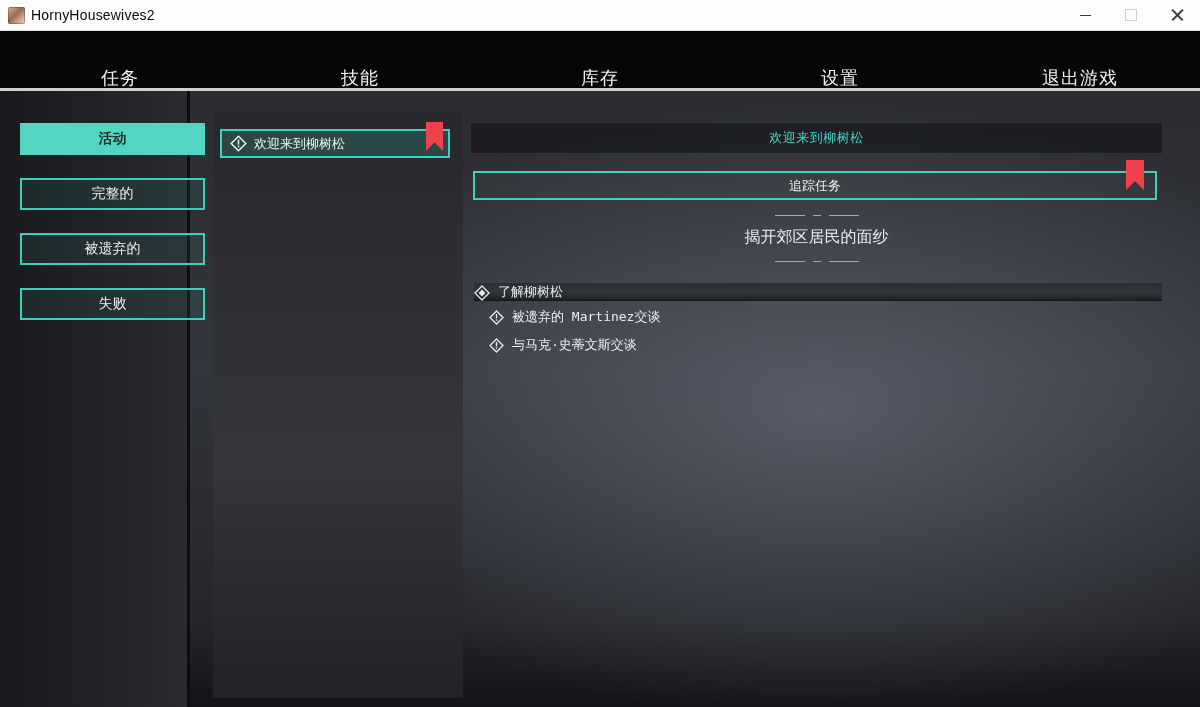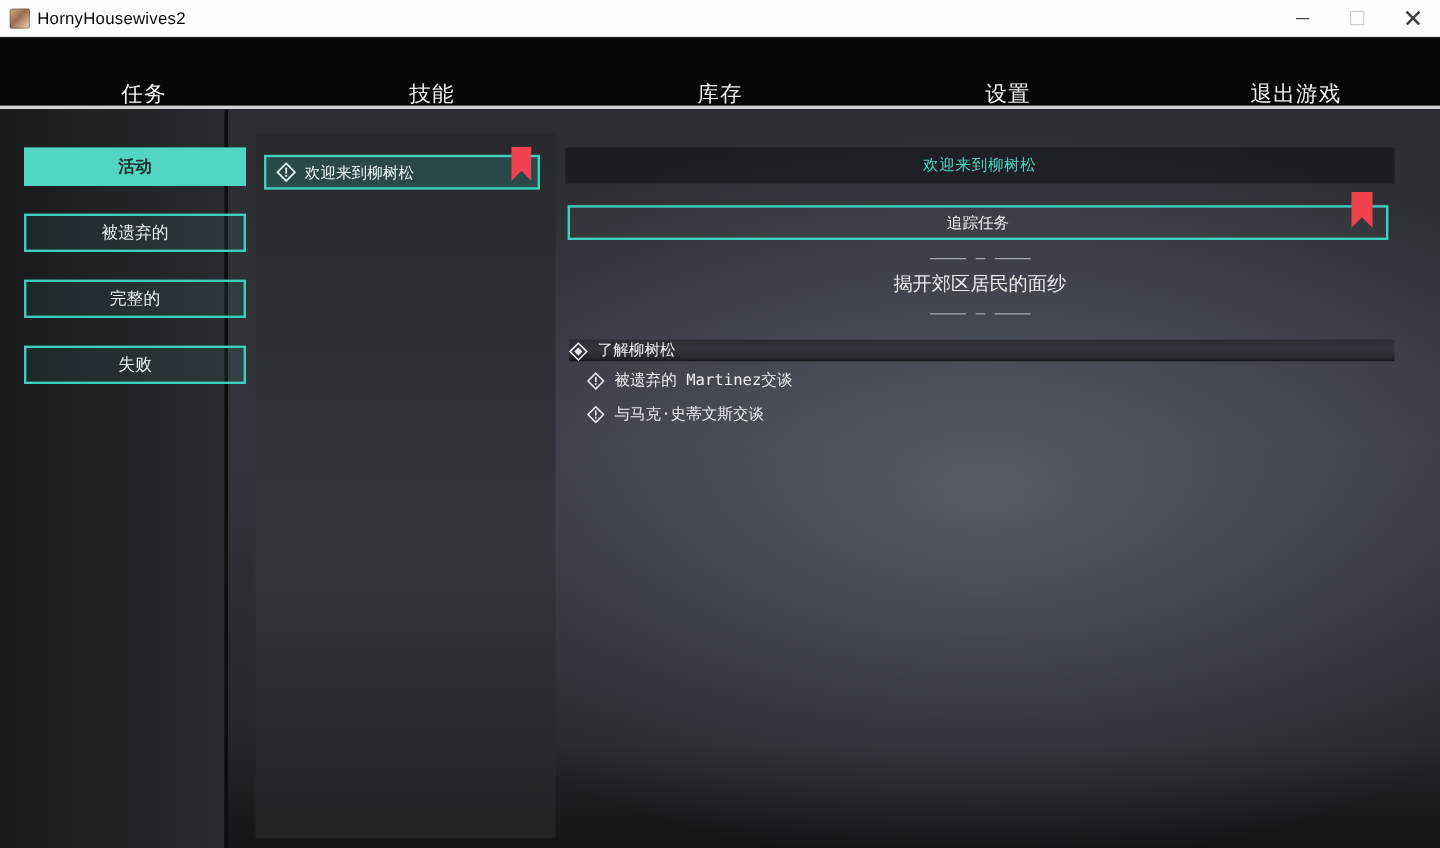--- a/index.html
+++ b/index.html
@@ -134,22 +134,22 @@
   <div class="nav-item">技能</div>
   <div class="nav-item">库存</div>
   <div class="nav-item">设置</div>
   <div class="nav-item">退出游戏</div>
 </div>
 
 <div class="main">
 
   <div class="sidebar">
     <div class="filter-btn active">活动</div>
+    <div class="filter-btn">完整的</div>
     <div class="filter-btn">被遗弃的</div>
-    <div class="filter-btn">完整的</div>
     <div class="filter-btn">失败</div>
   </div>
 
   <div class="quest-list">
     <div class="quest-item">
       <svg class="obj-icon" width="17" height="17" viewBox="0 0 17 17">
         <path d="M8.5 1.2 L15.8 8.5 L8.5 15.8 L1.2 8.5 Z" fill="none" stroke="#e7f4f1" stroke-width="1.4"></path>
         <rect x="7.75" y="4.6" width="1.5" height="5" fill="#e7f4f1"></rect>
         <rect x="7.75" y="10.6" width="1.5" height="1.7" fill="#e7f4f1"></rect>
       </svg>

